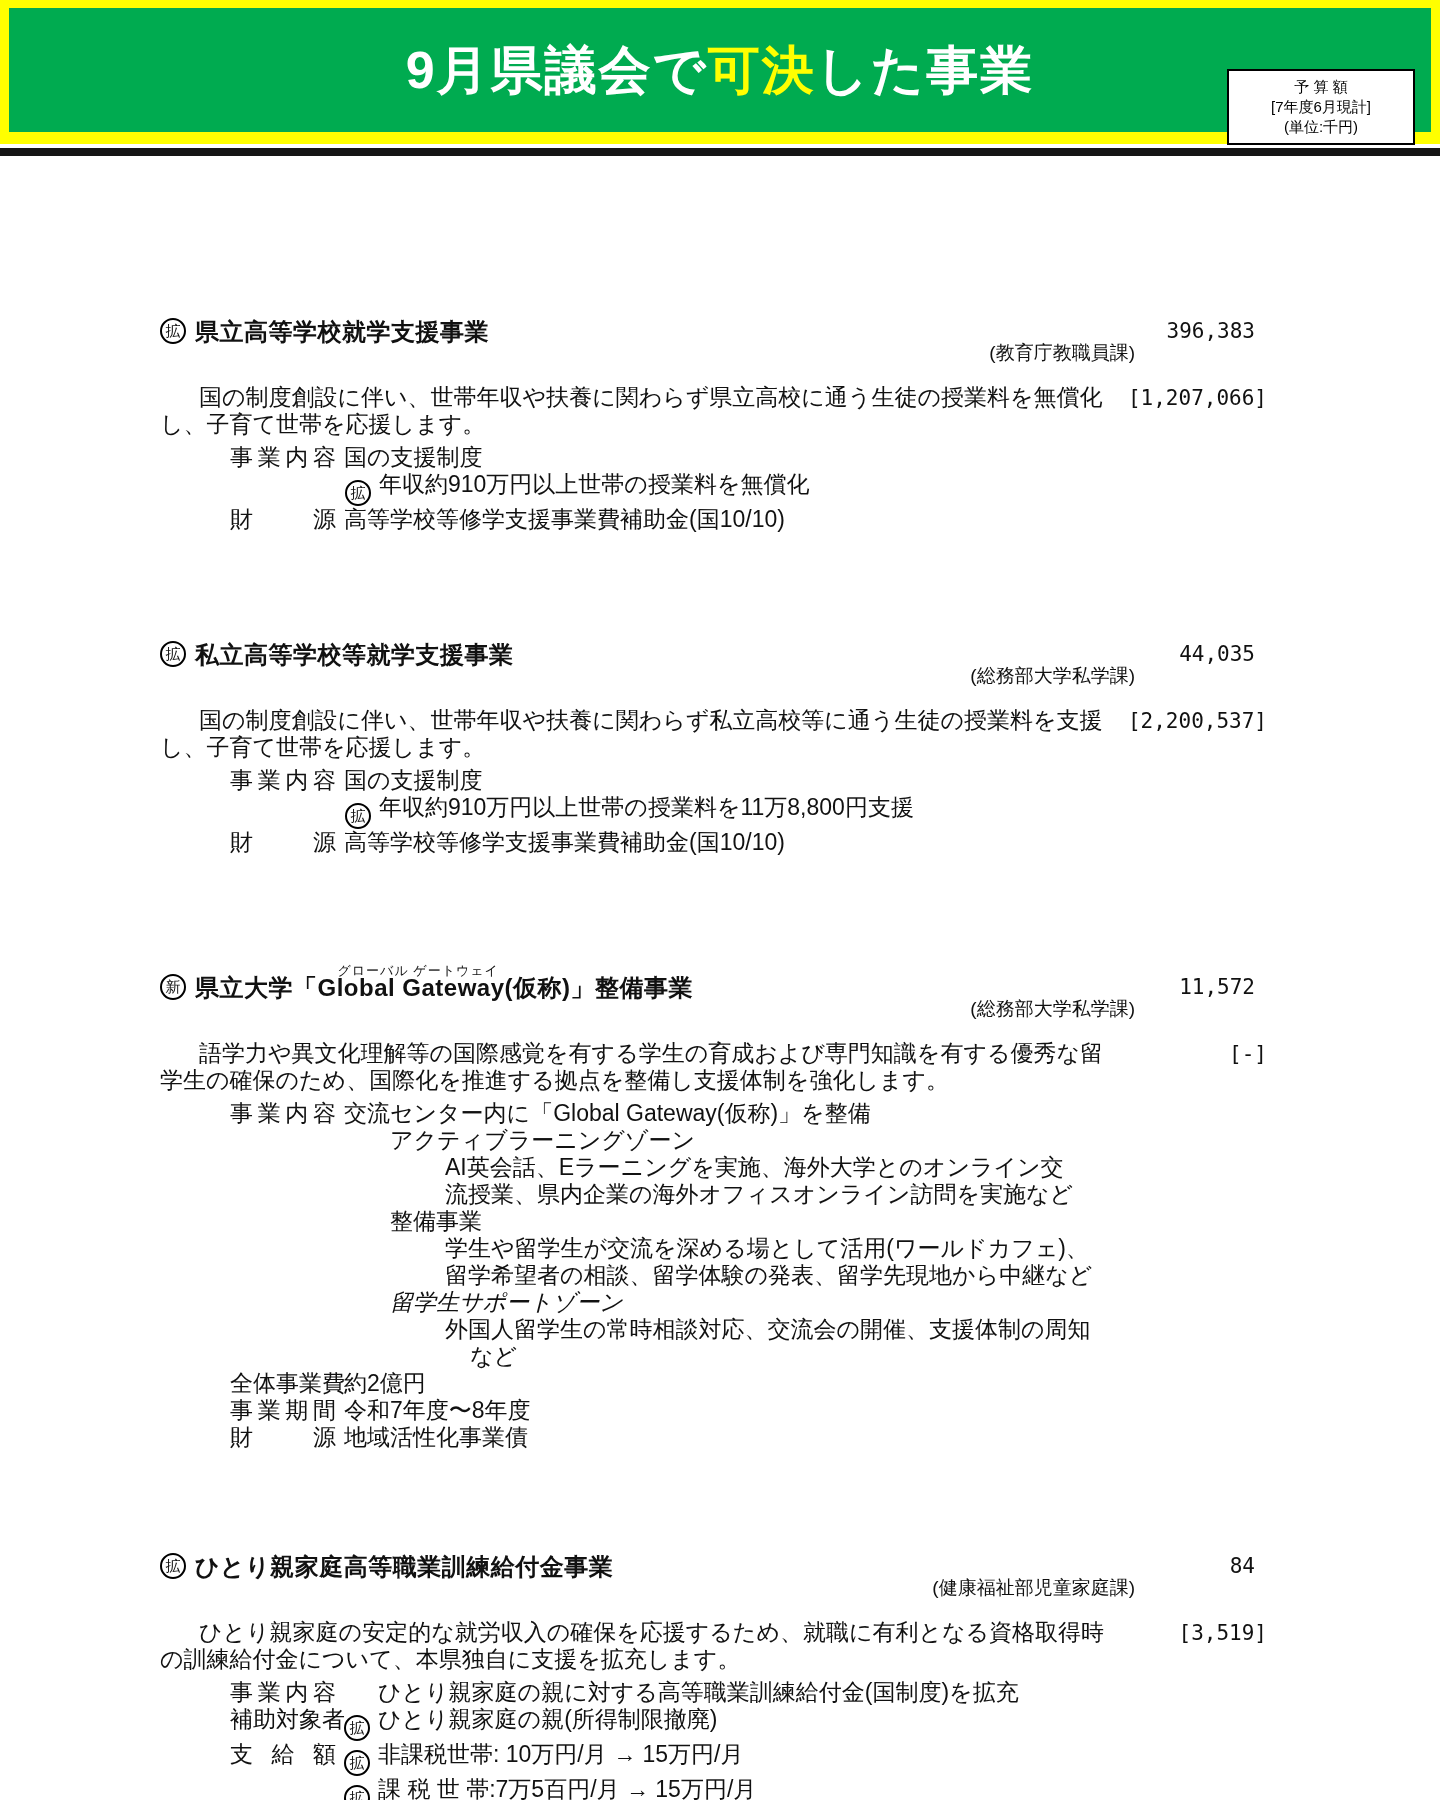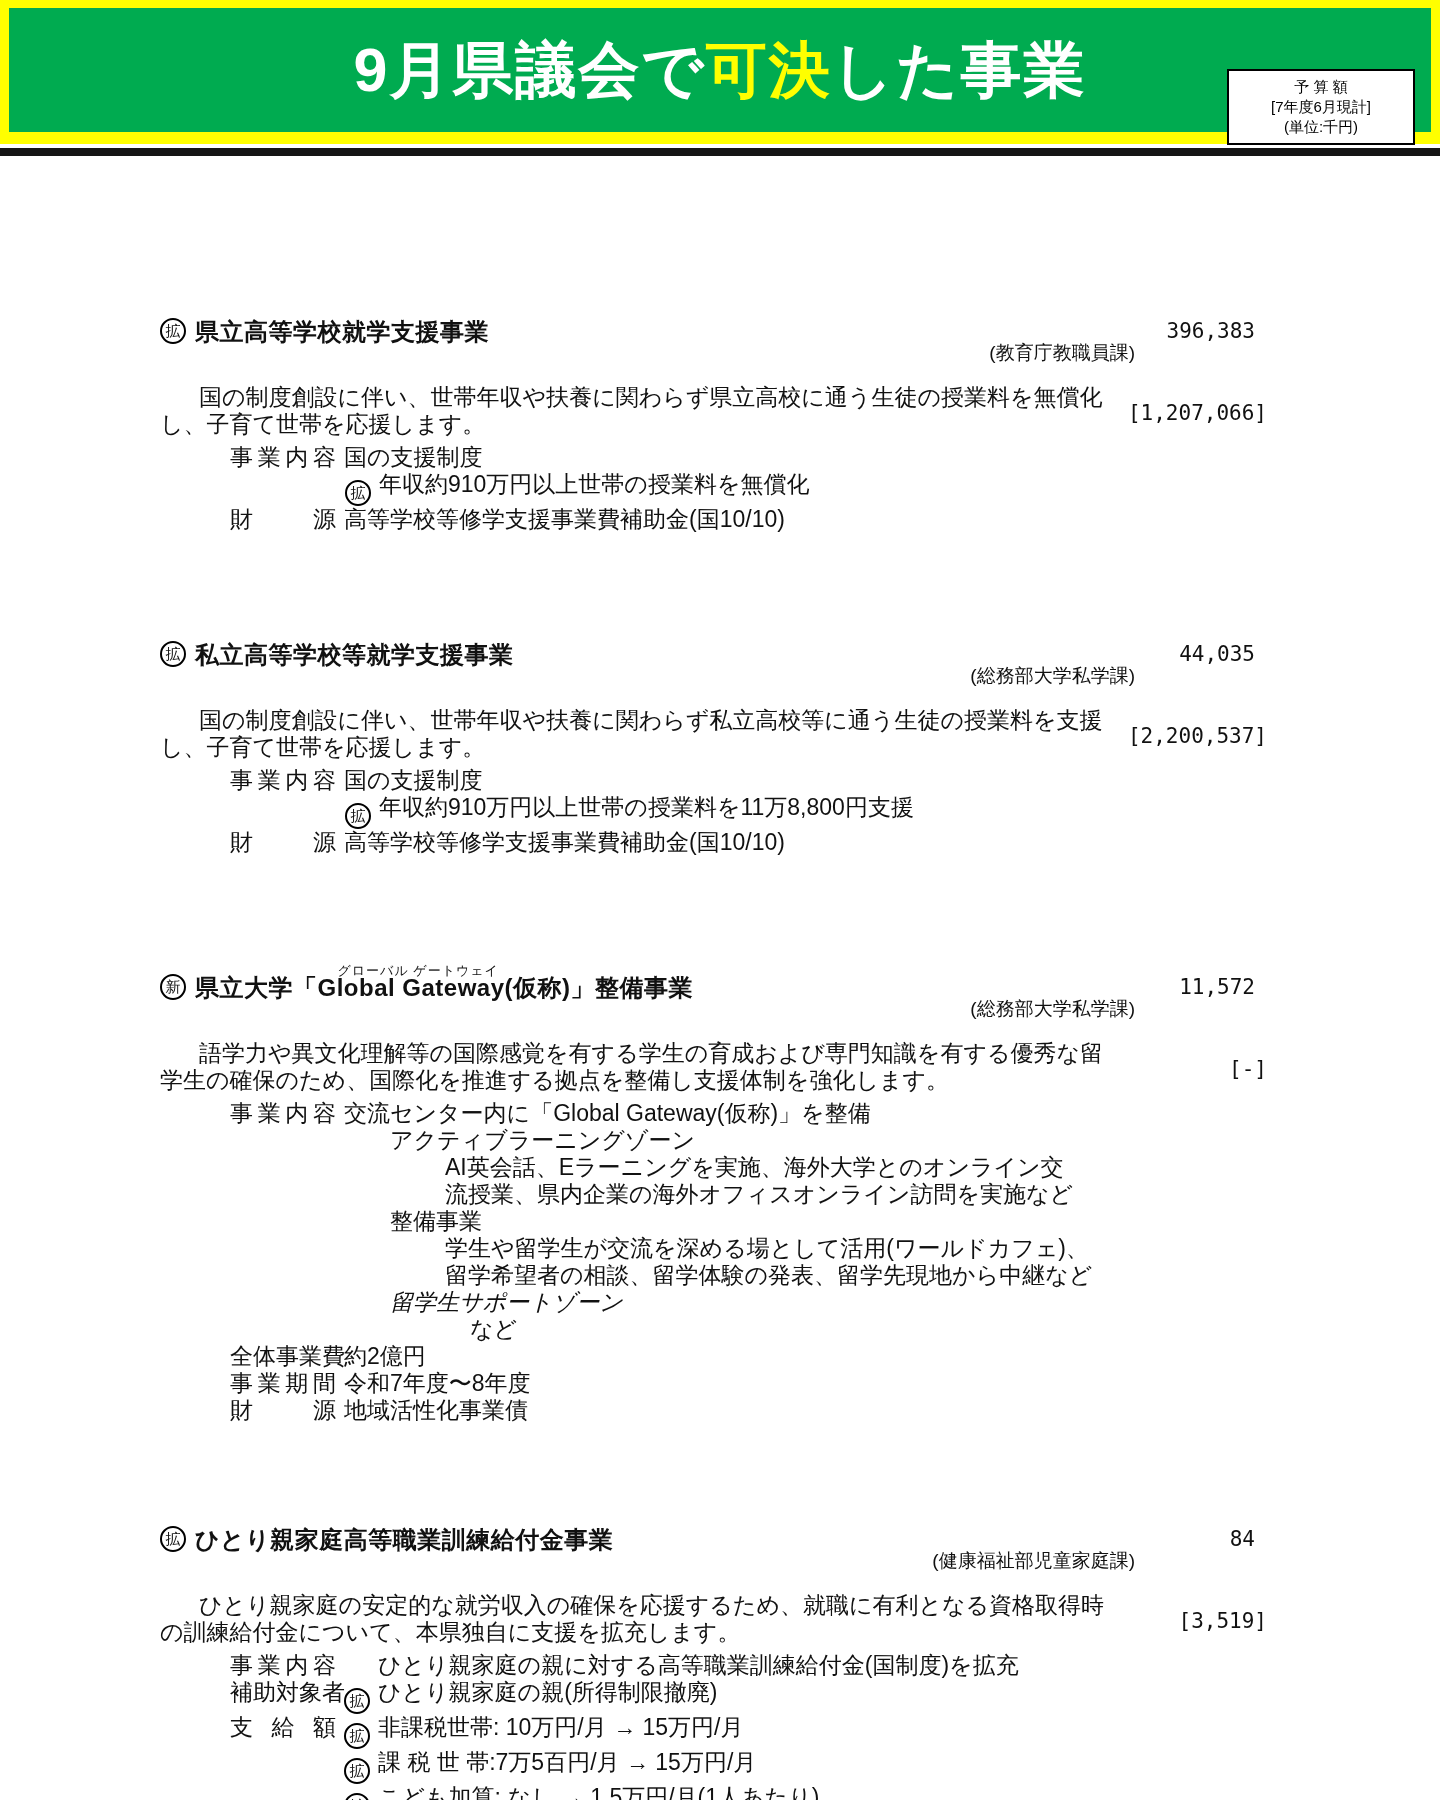--- a/index.html
+++ b/index.html
@@ -6,21 +6,21 @@
   html,body { margin:0; padding:0; }
   body {
     width:1440px; height:1800px; background:#ffffff;
     font-family:"Liberation Sans","DejaVu Sans",sans-serif;
     color:#111111; -webkit-font-smoothing:antialiased;
   }
   
   .banner { background:#ffff00; padding:8px 9px 12px 9px; }
   .banner-green { background:#00ab50; height:124px; position:relative;
                   display:flex; align-items:center; justify-content:center; }
-  .main-title { font-size:61px; font-weight:bold; color:#ffffff;
+  .main-title { font-size:52px; font-weight:bold; color:#ffffff;
                 letter-spacing:2px; white-space:nowrap; line-height:1; }
   .main-title .hl { color:#ffff00; }
   .budget-box { position:absolute; right:16px; top:61px; width:188px; height:76px;
                 background:#ffffff; border:2px solid #000000; color:#000000;
                 display:flex; flex-direction:column; justify-content:center;
                 text-align:center; font-size:15px; line-height:20px; }
   .banner-underline { height:8px; background:#151515; margin-top:4px; }
 
   
   .content { margin:0 185px 0 160px; padding-top:0; }
@@ -43,21 +43,21 @@
                 font-family:"DejaVu Sans Mono","Liberation Mono",monospace;
                 font-size:21px; }
 
   .ruby-wrap { position:relative; }
   .ruby-txt { position:absolute; top:-17px; left:20px; font-size:13px;
               font-weight:normal; letter-spacing:1px; white-space:nowrap; }
 
   .desc { position:relative; margin-top:18px; font-size:23px; line-height:27px; }
   .desc-line { white-space:nowrap; }
   .desc-line.first { text-indent:39px; }
-  .carryover { position:absolute; right:-12px; top:16px;
+  .carryover { position:absolute; right:-12px; top:1px;
                font-family:"DejaVu Sans Mono","Liberation Mono",monospace;
                font-size:21px; }
 
   .details { margin-top:6px; font-size:23px; line-height:27px; }
   .dline { white-space:nowrap; }
   .dlabel { display:inline-block; width:106px; margin-right:8px;
             text-align:justify; text-align-last:justify; white-space:nowrap; }
   .dtext { }
 </style>
 </head>
@@ -128,20 +128,21 @@
       </div>
     <div class="details">
         <div class="dline" style="padding-left: 70px;"><span class="dlabel">事業内容</span><span class="dtext">交流センター内に「Global Gateway(仮称)」を整備</span></div>
         <div class="dline" style="padding-left: 230px;"><span class="dtext">アクティブラーニングゾーン</span></div>
         <div class="dline" style="padding-left: 285px;"><span class="dtext">AI英会話、Eラーニングを実施、海外大学とのオンライン交</span></div>
         <div class="dline" style="padding-left: 285px;"><span class="dtext">流授業、県内企業の海外オフィスオンライン訪問を実施など</span></div>
         <div class="dline" style="padding-left: 230px;"><span class="dtext">整備事業</span></div>
         <div class="dline" style="padding-left: 285px;"><span class="dtext">学生や留学生が交流を深める場として活用(ワールドカフェ)、</span></div>
         <div class="dline" style="padding-left: 285px;"><span class="dtext">留学希望者の相談、留学体験の発表、留学先現地から中継など</span></div>
         <div class="dline" style="padding-left: 230px; font-style: italic;"><span class="dtext">留学生サポートゾーン</span></div>
+        <div class="dline" style="padding-left: 285px;"><span class="dtext">外国人留学生の常時相談対応、交流会の開催、支援体制の周知</span></div>
         <div class="dline" style="padding-left: 310px;"><span class="dtext">など</span></div>
         <div class="dline" style="padding-left: 70px;"><span class="dlabel">全体事業費</span><span class="dtext">約2億円</span></div>
         <div class="dline" style="padding-left: 70px;"><span class="dlabel">事業期間</span><span class="dtext">令和7年度〜8年度</span></div>
         <div class="dline" style="padding-left: 70px;"><span class="dlabel">財源</span><span class="dtext">地域活性化事業債</span></div>
       </div>
   </section>
 
   <section class="section">
     <div class="sec-head">
       <span class="cmark">拡</span>

